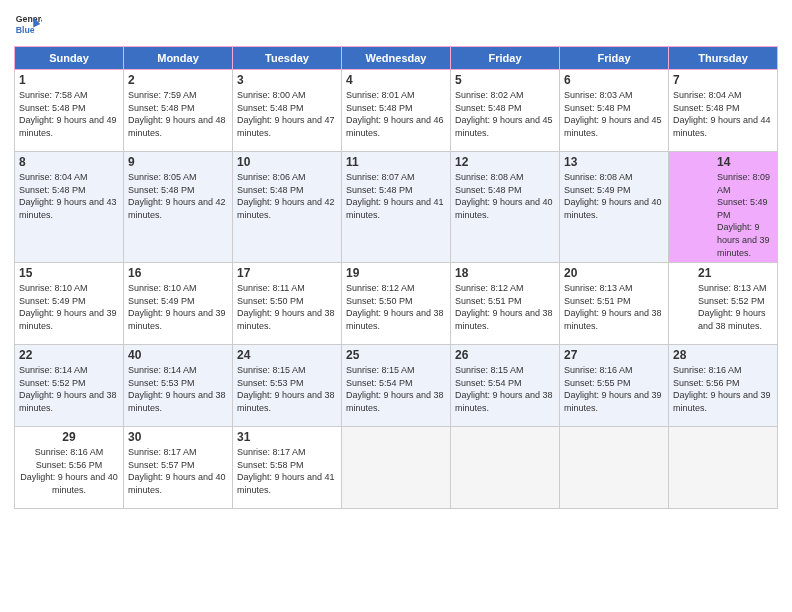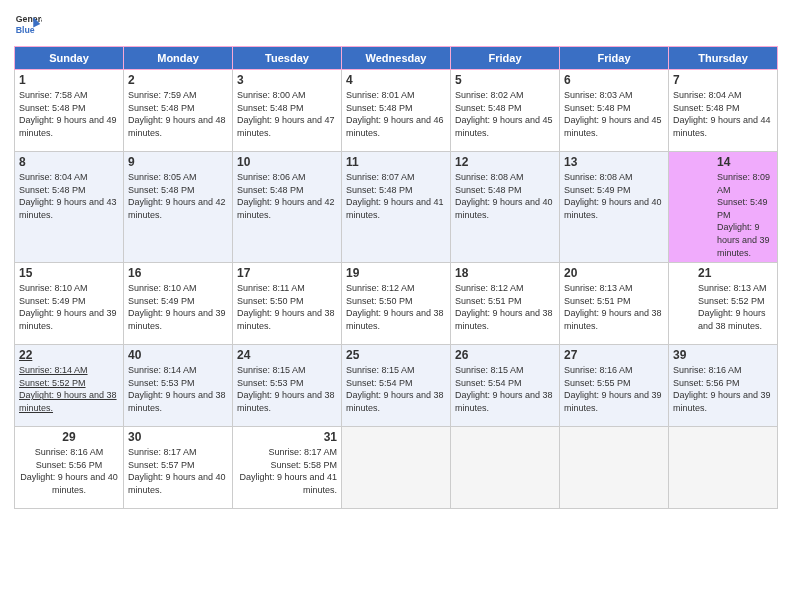--- a/index.html
+++ b/index.html
@@ -286,21 +286,21 @@
           <td style="background: rgb(255, 255, 255); padding-left: 29px;">
         <span class="day-num">21</span>
         <div class="day-info">
           Sunrise: 8:13 AM<br>
           Sunset: 5:52 PM<br>
           Daylight: 9 hours and 38 minutes.
         </div>
       </td>
         </tr>
         <tr>
-          <td style="background: rgb(238, 242, 250); text-decoration: underline;">
+          <td style="background: rgb(238, 242, 250);">
         <span class="day-num">22</span>
         <div class="day-info">
           Sunrise: 8:14 AM<br>
           Sunset: 5:52 PM<br>
           Daylight: 9 hours and 38 minutes.
         </div>
       </td>
           <td style="background: rgb(238, 242, 250);">
         <span class="day-num">40</span>
         <div class="day-info">
@@ -335,21 +335,21 @@
       </td>
           <td style="background: rgb(238, 242, 250);">
         <span class="day-num">27</span>
         <div class="day-info">
           Sunrise: 8:16 AM<br>
           Sunset: 5:55 PM<br>
           Daylight: 9 hours and 39 minutes.
         </div>
       </td>
           <td style="background: rgb(238, 242, 250);">
-        <span class="day-num">39</span>
+        <span class="day-num">28</span>
         <div class="day-info">
           Sunrise: 8:16 AM<br>
           Sunset: 5:56 PM<br>
           Daylight: 9 hours and 39 minutes.
         </div>
       </td>
         </tr>
         <tr>
           <td style="background: rgb(255, 255, 255); text-align: center;">
         <span class="day-num">29</span>
@@ -360,21 +360,21 @@
         </div>
       </td>
           <td style="background: rgb(255, 255, 255);">
         <span class="day-num">30</span>
         <div class="day-info">
           Sunrise: 8:17 AM<br>
           Sunset: 5:57 PM<br>
           Daylight: 9 hours and 40 minutes.
         </div>
       </td>
-          <td style="background: rgb(255, 255, 255); text-align: right;">
+          <td style="background: rgb(255, 255, 255);">
         <span class="day-num">31</span>
         <div class="day-info">
           Sunrise: 8:17 AM<br>
           Sunset: 5:58 PM<br>
           Daylight: 9 hours and 41 minutes.
         </div>
       </td>
           <td class="empty"></td>
           <td class="empty"></td>
           <td class="empty"></td>

